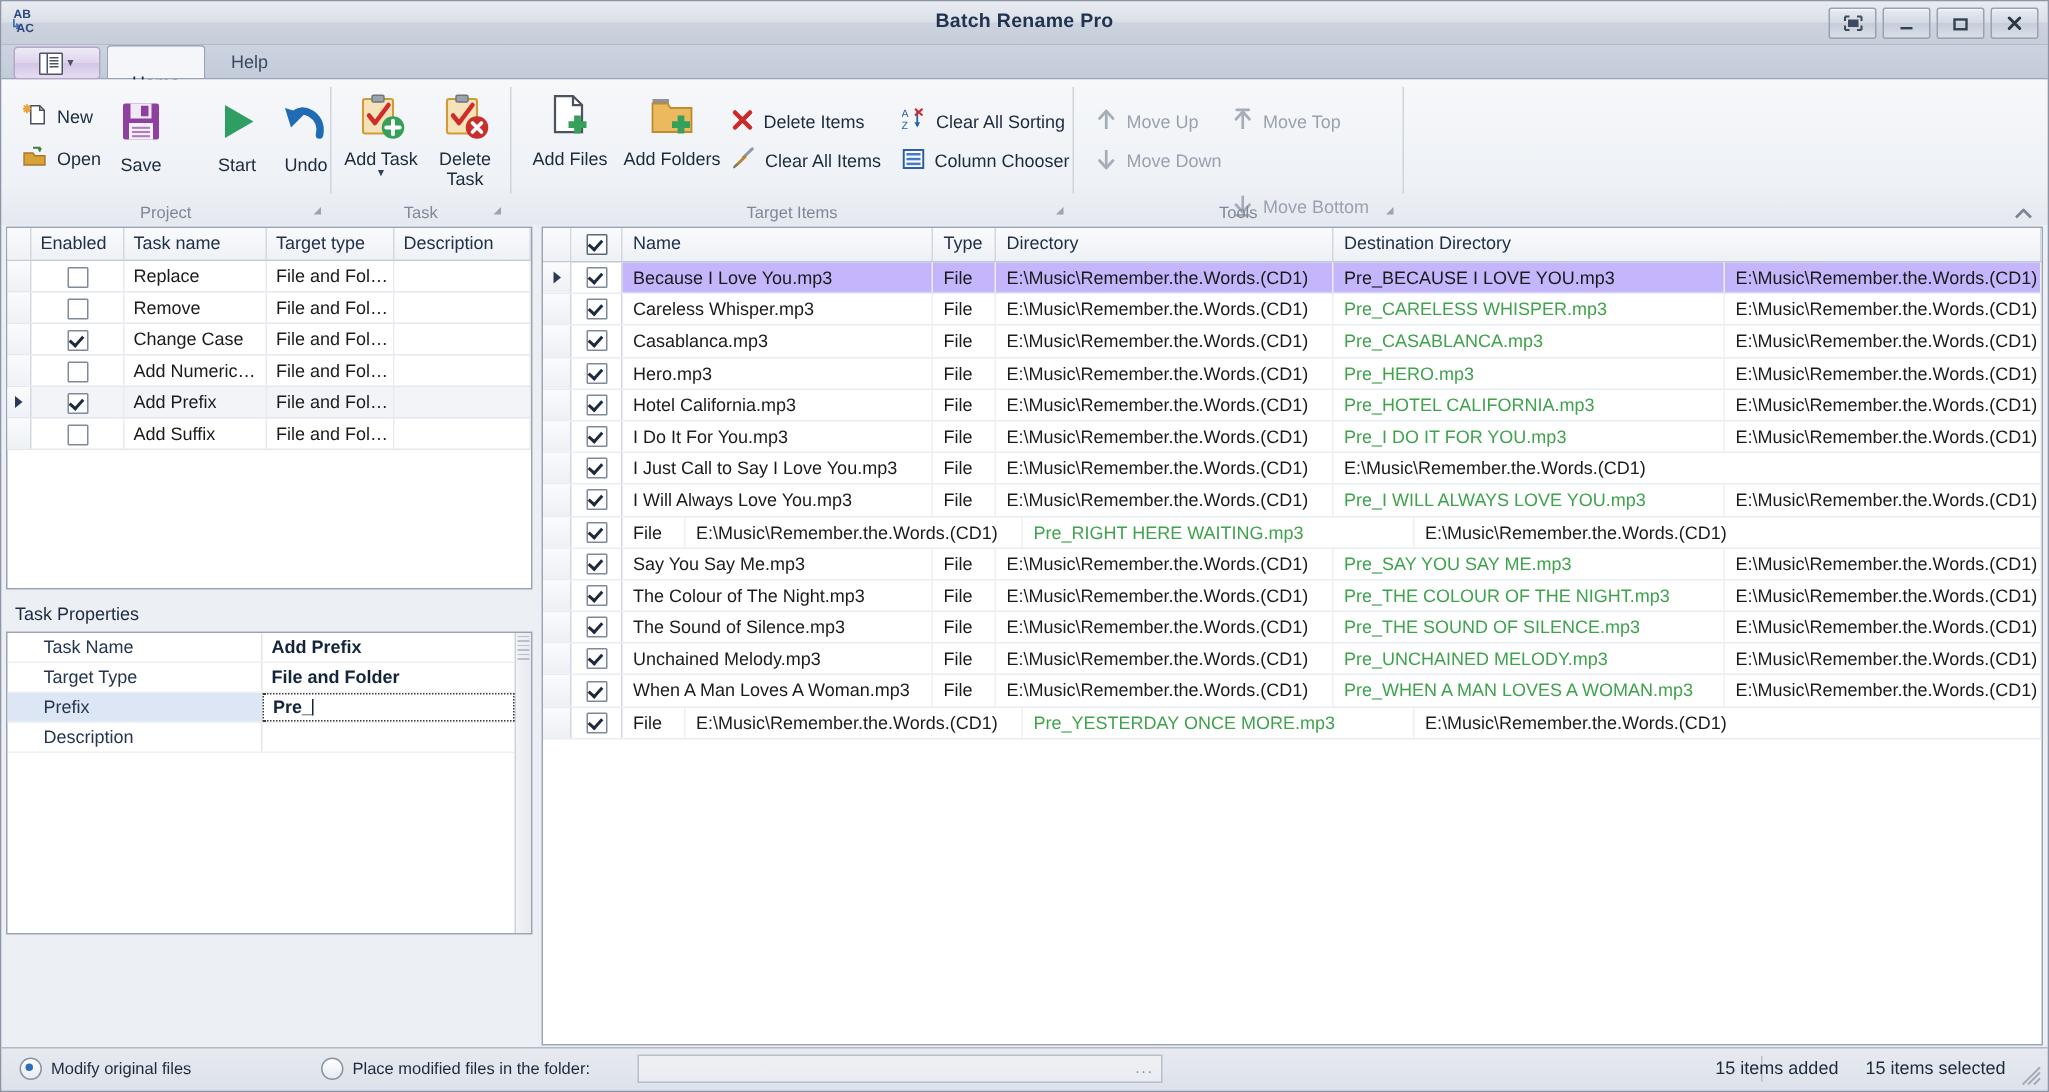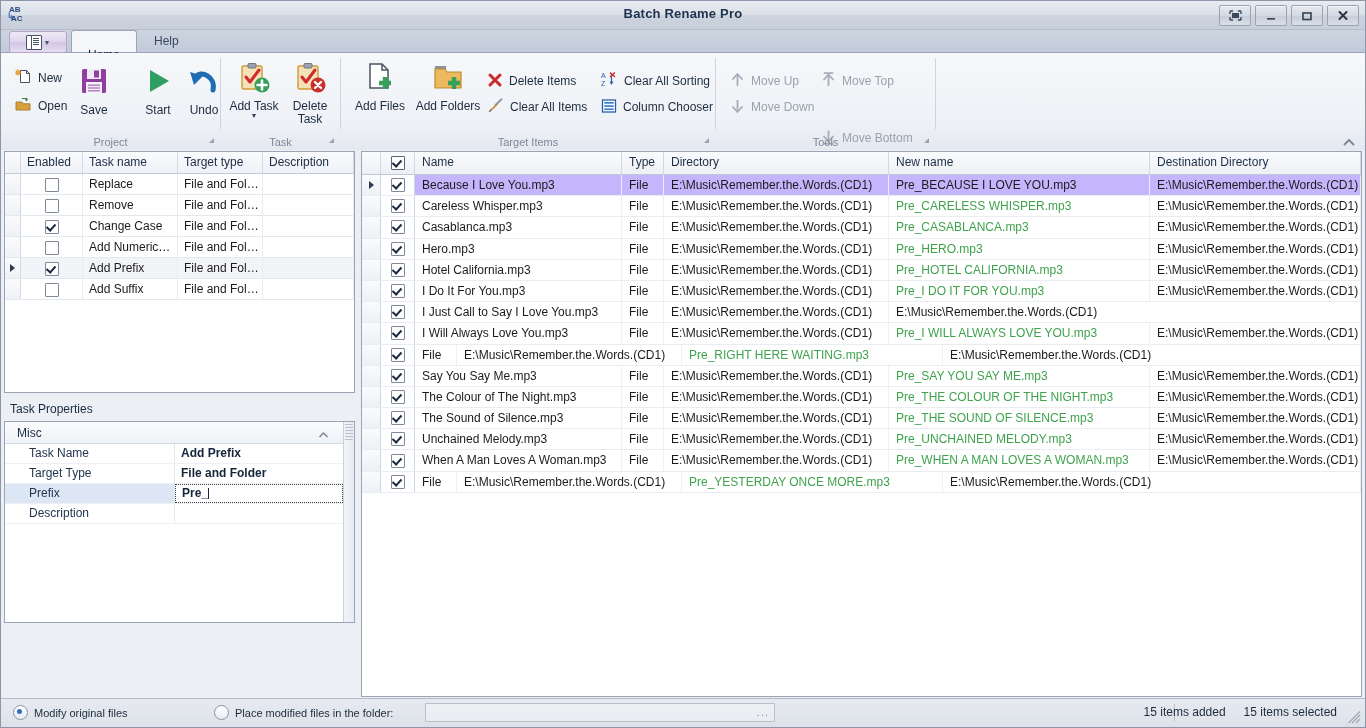--- a/index.html
+++ b/index.html
@@ -559,28 +559,20 @@
         </div>
       </div>
 
       <div class="tpwrap">
         <div class="tptitle">Task Properties</div>
         <div class="tpgrid">
           <div class="tpscroll">
               <span class="grip"></span>
             </div>
           <div style="position:absolute;left:0;right:11px;top:0;">
-            <div class="tpcat">
-              <span>Misc</span>
-              <span class="chev">
-                <svg width="11" height="8" viewBox="0 0 11 8">
-                    <path d="M1.5 6 L5.5 2 L9.5 6" fill="none" stroke="#7b8594" stroke-width="1.5" stroke-linejoin="round"></path>
-                  </svg>
-              </span>
-            </div>
             <div class="tprow">
               <div class="tpname">Task Name</div>
               <div class="tpval">Add Prefix</div>
             </div>
             <div class="tprow">
               <div class="tpname">Target Type</div>
               <div class="tpval">File and Folder</div>
             </div>
             <div class="tprow sel">
               <div class="tpname">Prefix</div>
@@ -599,21 +591,20 @@
     <div class="rightpane">
       <div class="fgrid">
         <div class="fhead">
           <div class="find"></div>
           <div class="fck head">
               <span class="cbx on hdr"></span>
             </div>
           <div class="fh" style="width:207px;flex:0 0 207px;">Name</div>
           <div class="fh" style="width:42px;flex:0 0 42px;">Type</div>
           <div class="fh" style="width:225px;flex:0 0 225px;">Directory</div>
-          <div class="fh" style="width:261px;flex:0 0 261px;">New name</div>
           <div class="fh" style="flex:1;">Destination Directory</div>
         </div>
         <div id="file-rows">
             <div class="frow sel">
               <div class="find">
                 <span class="tri"></span>
               </div>
               <div class="fck">
                 <span class="cbx on"></span>
               </div>

